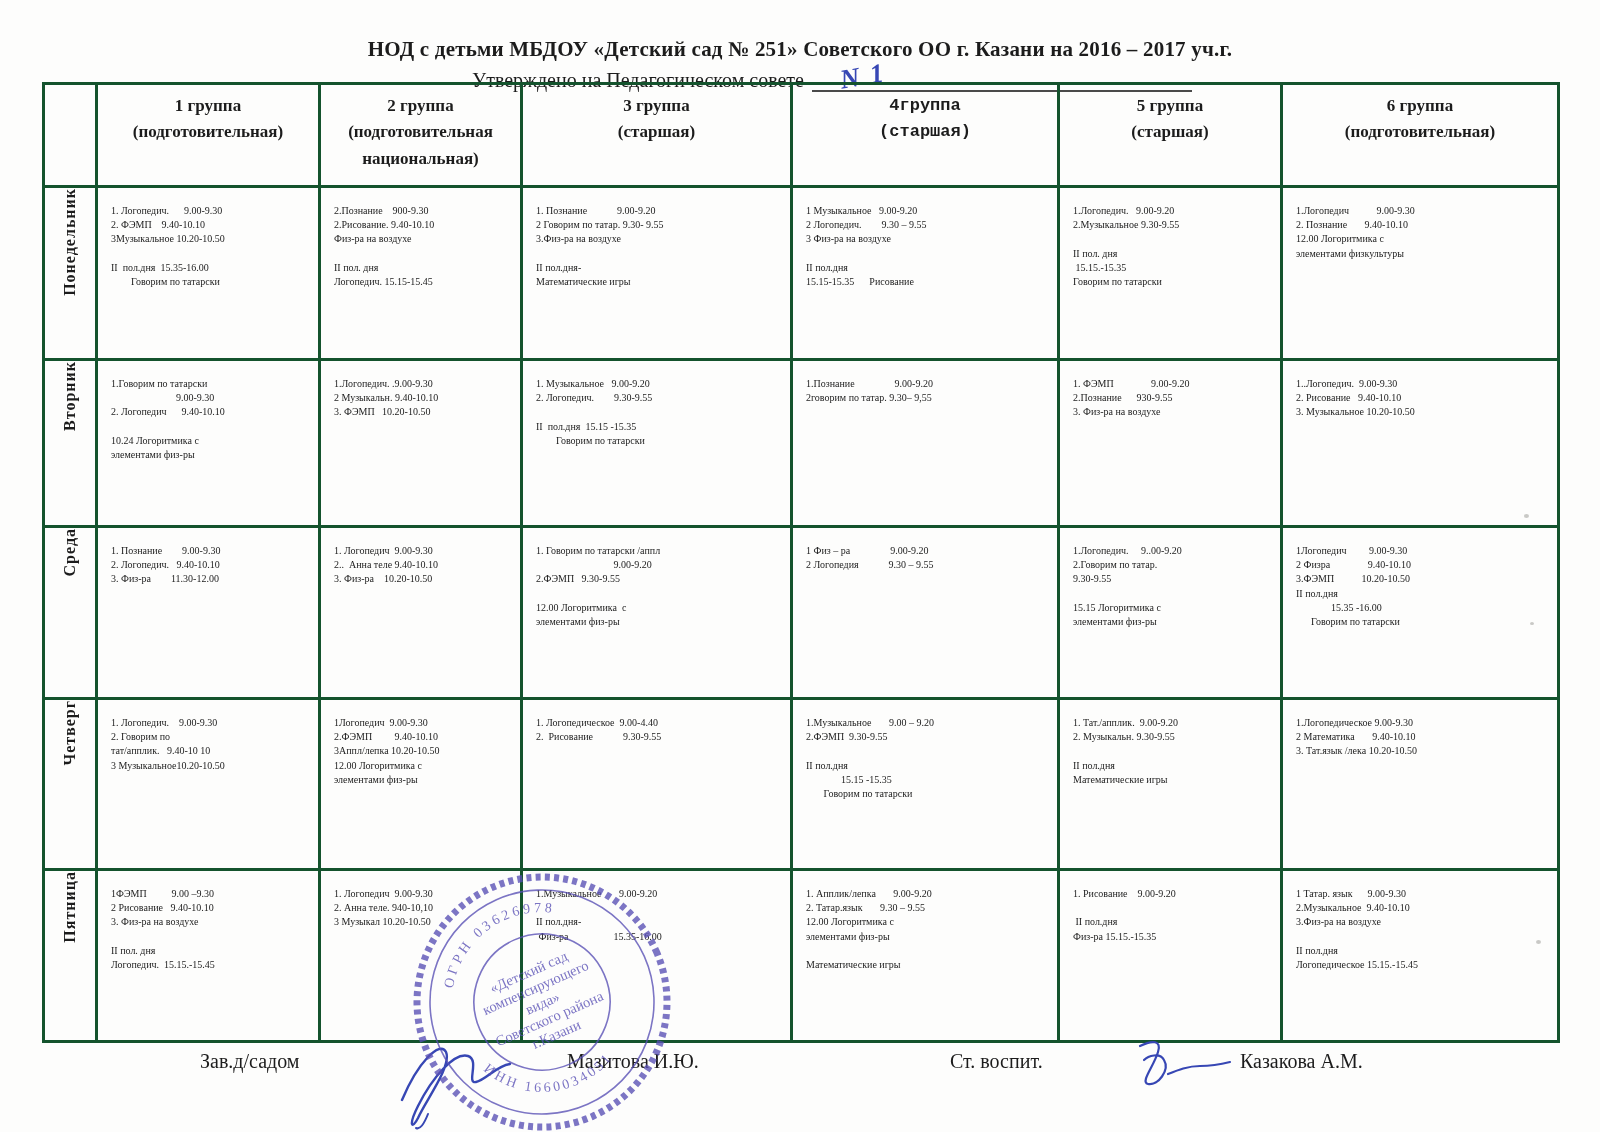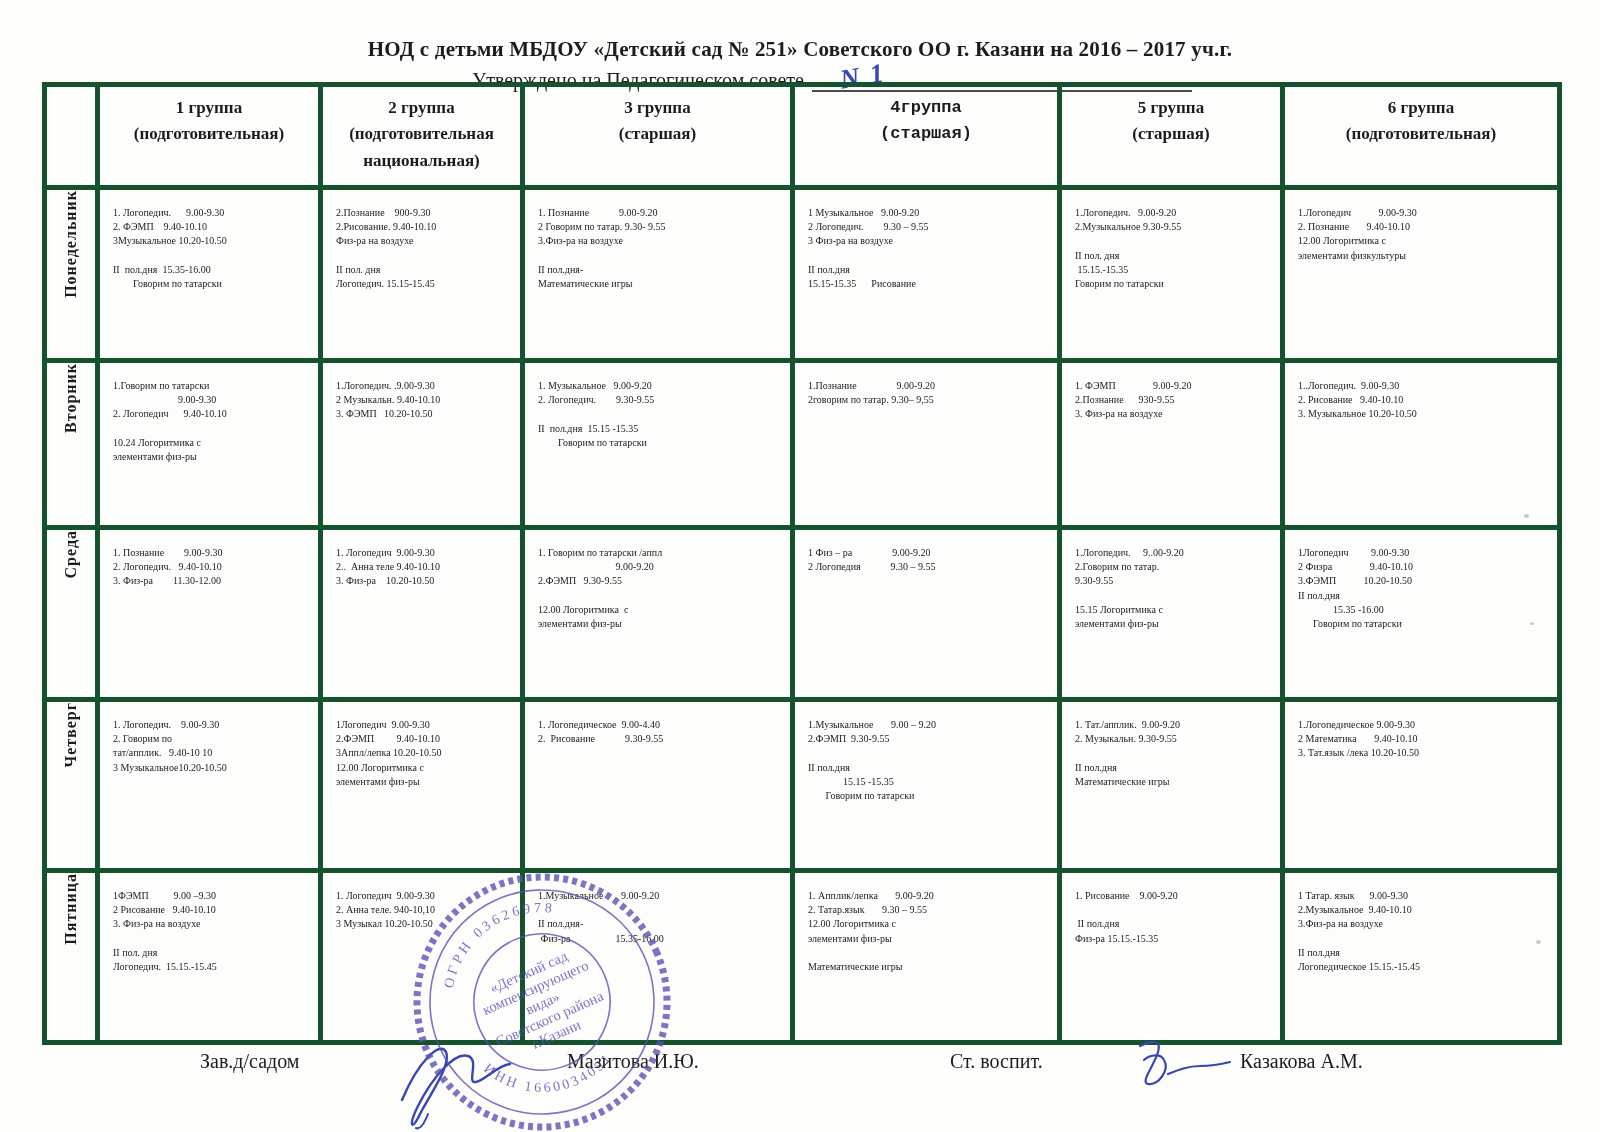--- a/index.html
+++ b/index.html
@@ -20,21 +20,21 @@
     position:absolute;left:28px;bottom:-2px;
     color:#3747b4;font-size:27px;font-style:italic;font-weight:bold;
     transform:rotate(-10deg);letter-spacing:2px;
   }
   table.schedule{
     position:absolute;left:42px;top:82px;
     border-collapse:collapse;table-layout:fixed;
     background:transparent;
   }
   table.schedule th,table.schedule td{
-    border:5px solid #14532d;
+    border:3px solid #14532d;
     vertical-align:top;
     overflow:hidden;
   }
   th.group-header{
     text-align:center;font-size:17px;font-weight:bold;
     padding:8px 4px 4px 4px;line-height:1.55;
   }
   thead tr{height:103px;}
   tbody tr:nth-child(1){height:173px;}
   tbody tr:nth-child(2){height:167px;}

